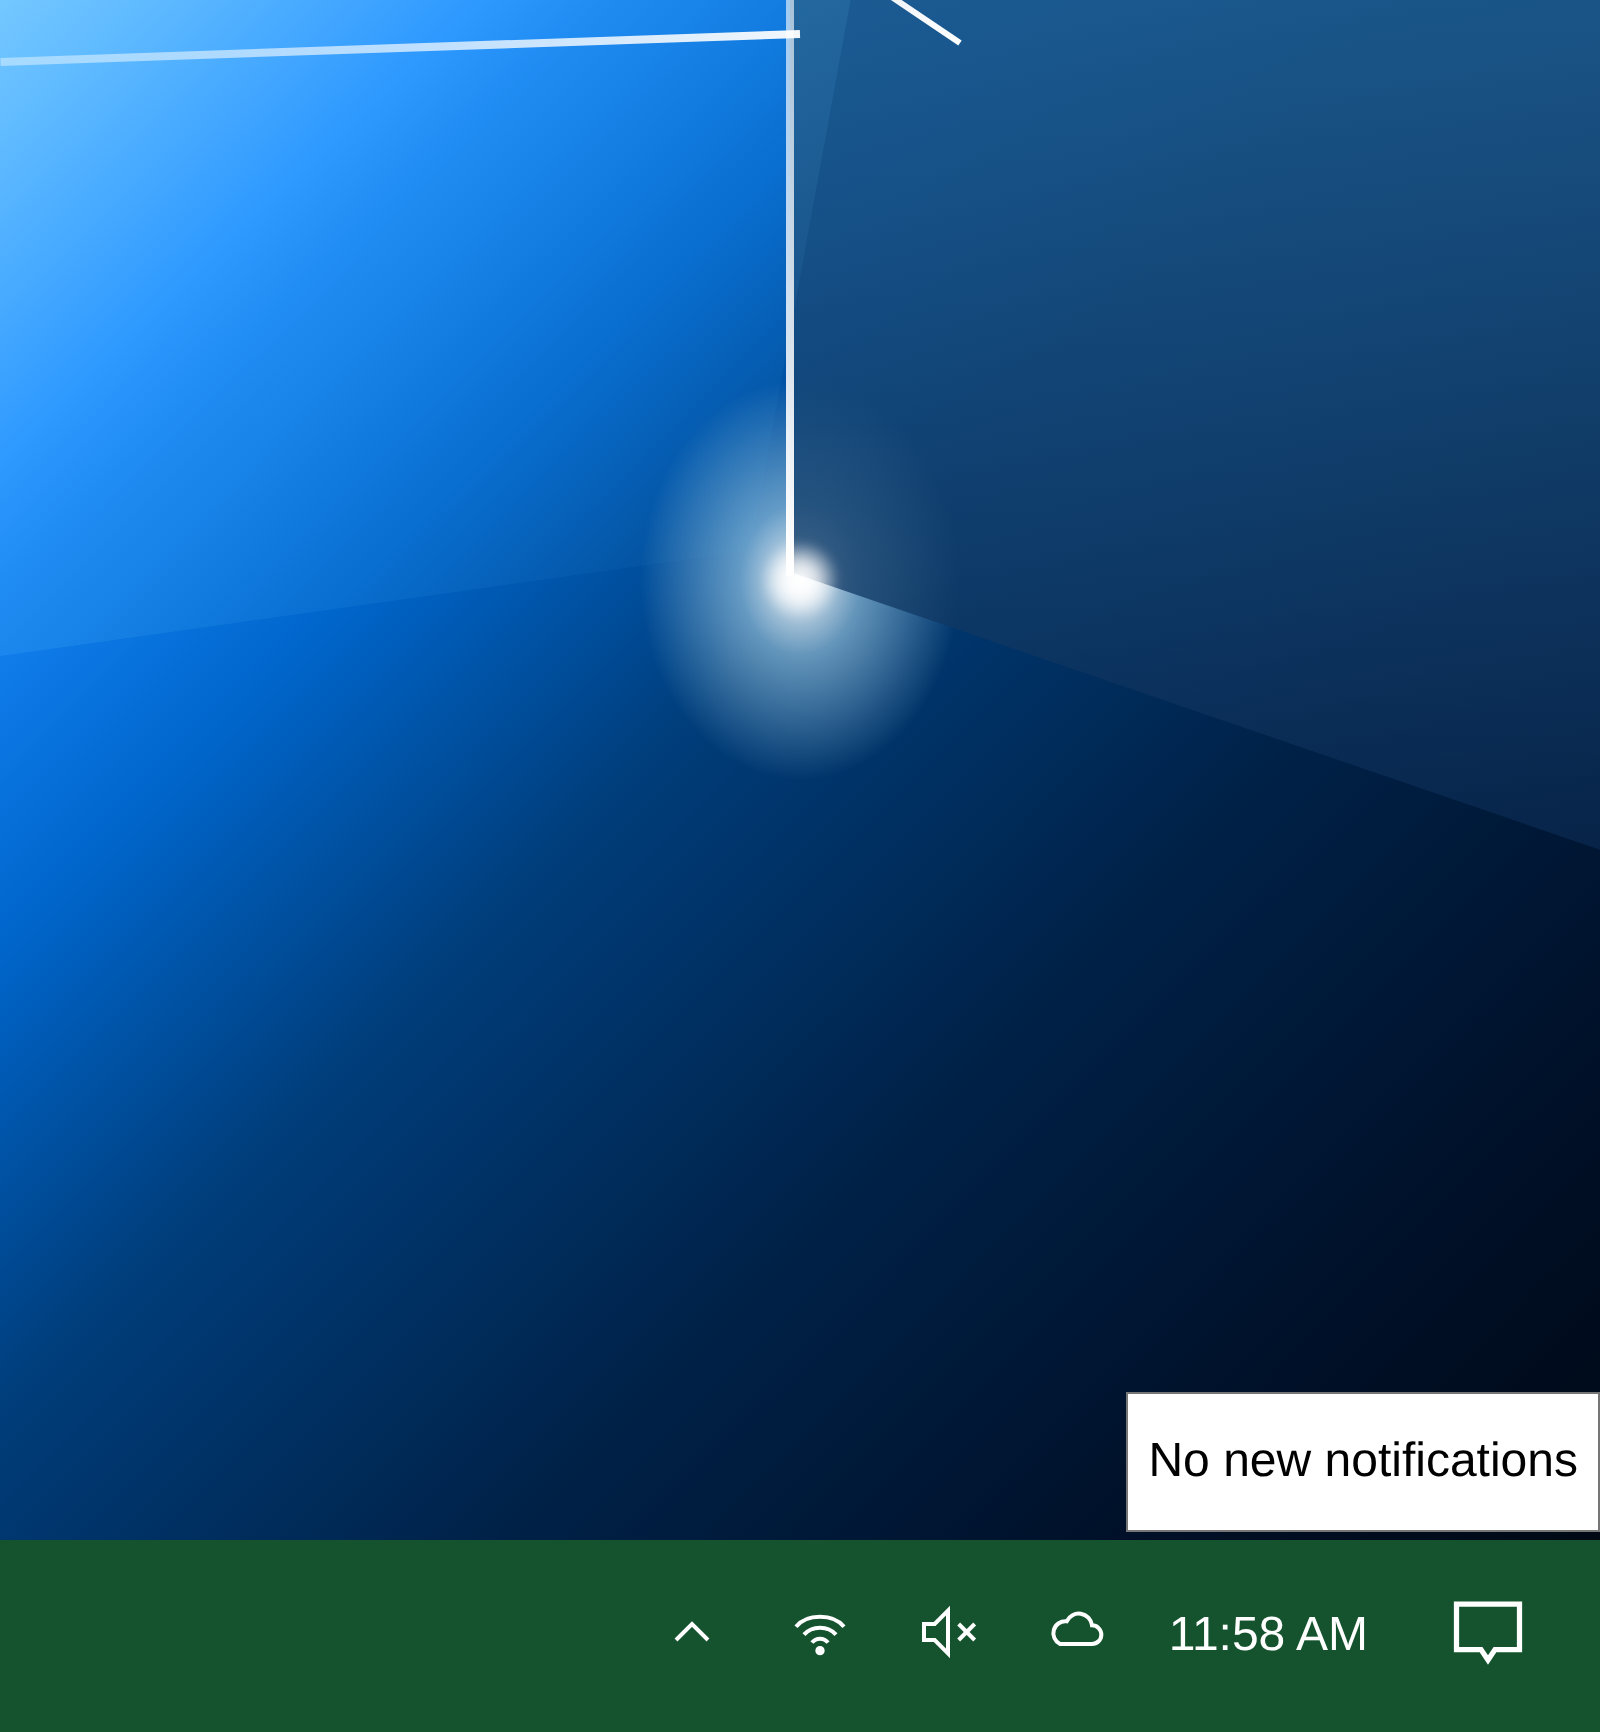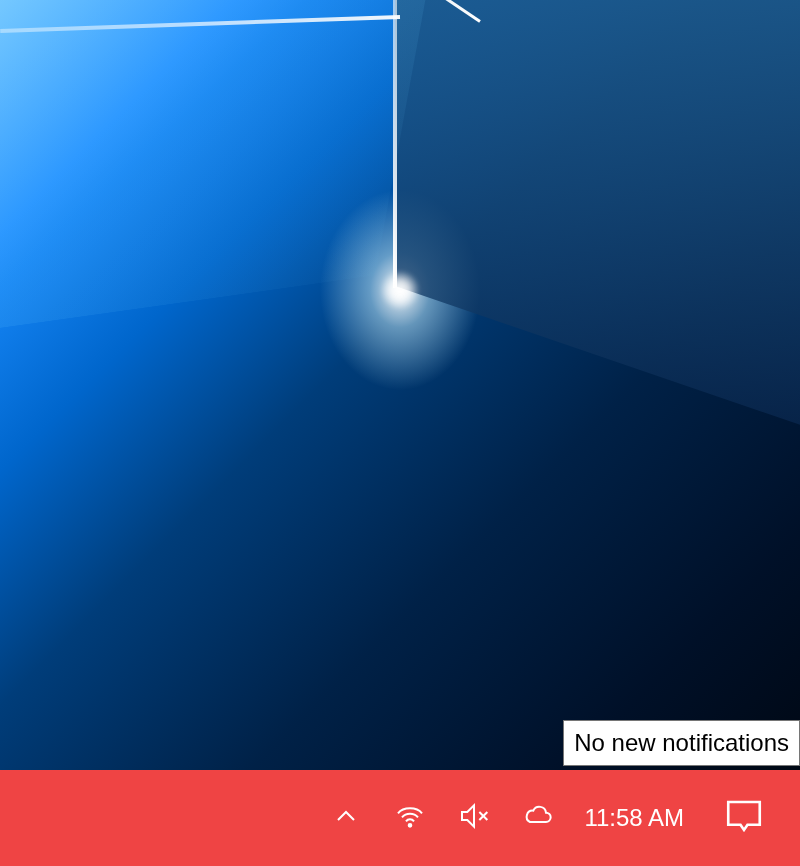--- a/index.html
+++ b/index.html
@@ -91,21 +91,21 @@
       border-radius: 50%;
       filter: blur(2px);
     }
     
     .taskbar {
       position: absolute;
       bottom: 0;
       left: 0;
       width: 800px;
       height: 96px;
-      background: #ef4444;
+      background: #14532d;
       display: flex;
       align-items: flex-start;
       justify-content: flex-end;
       padding-right: 10px;
     }
     
     .tray-item {
       display: flex;
       align-items: center;
       justify-content: center;
@@ -148,21 +148,21 @@
       height: 42px;
     }
     
     .tooltip {
       position: absolute;
       bottom: 100px;
       right: 0;
       background: #ffffff;
       color: #000000;
       border: 1px solid #767676;
-      padding: 8px 10px;
+      padding: 20px 10px;
       font-size: 24px;
       white-space: nowrap;
       z-index: 10;
       margin-top: 12px;
     }
   </style>
 </head>
 <body>
 
 <div class="desktop-wallpaper">

